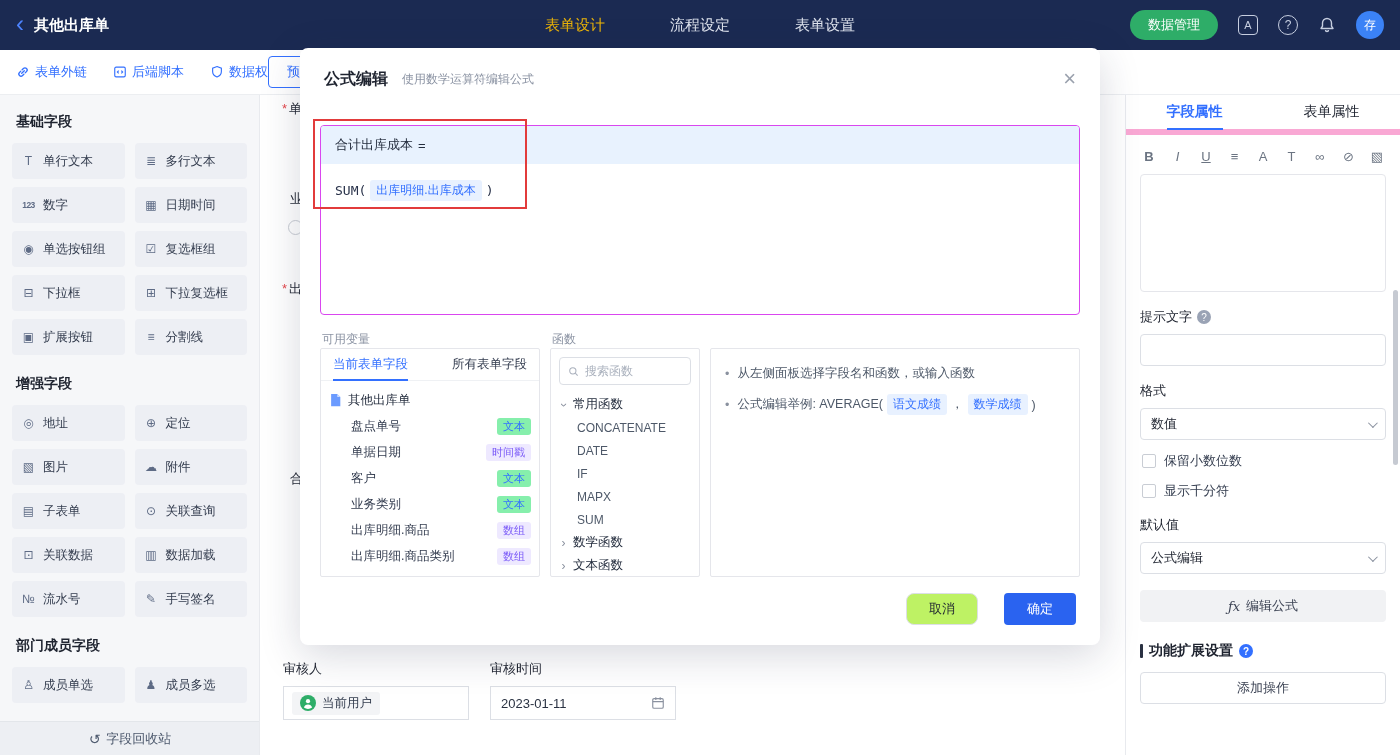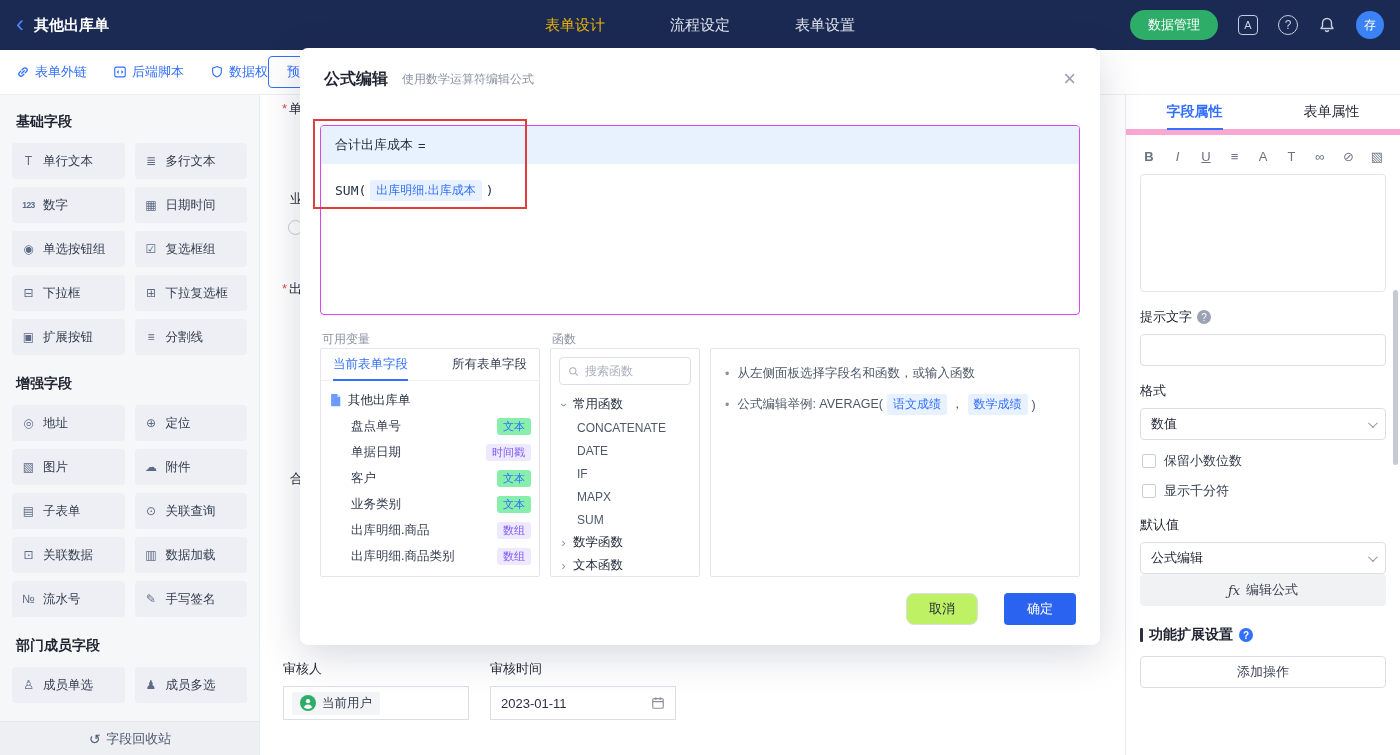--- a/index.html
+++ b/index.html
@@ -95,21 +95,21 @@
   .q-ico{width:14px;height:14px;border-radius:50%;background:#9aa3b5;color:#fff;font-size:10px;
          display:inline-flex;align-items:center;justify-content:center;flex:none}
   .q-ico.blue{background:#3370ff}
   .rp-input{height:32px;border:1px solid #dcdfe5;border-radius:4px;width:100%;background:#fff}
   .rp-select{height:32px;border:1px solid #dcdfe5;border-radius:4px;width:100%;display:flex;
              align-items:center;justify-content:space-between;padding:0 10px;cursor:pointer;color:#1f2430}
   .chev-down{width:7px;height:7px;border-right:1.5px solid #8a919f;border-bottom:1.5px solid #8a919f;
              transform:rotate(45deg) translateY(-2px)}
   .cb-row{display:flex;align-items:center;gap:8px;margin:12px 2px 0;color:#333c4e;cursor:pointer}
   .cb-box{width:14px;height:14px;border:1px solid #c9cdd4;border-radius:2px;background:#fff;flex:none}
-  .btn-fx{width:100%;height:32px;background:#f1f2f4;border:none;border-radius:4px;
+  .btn-fx{margin-top:16px;width:100%;height:32px;background:#f1f2f4;border:none;border-radius:4px;
           color:#3c4354;font-size:13px;cursor:pointer;display:flex;align-items:center;
           justify-content:center;gap:6px}
   .fx-i{font-style:italic;font-family:"DejaVu Serif",serif}
   .ext-label{margin-top:20px;display:flex;align-items:center;gap:6px;font-size:14px;font-weight:700}
   .ext-bar{width:3px;height:14px;background:#2a3142;border-radius:1px}
   .btn-add{margin-top:12px;width:100%;height:32px;background:#fff;border:1px solid #dcdfe5;
            border-radius:4px;color:#3c4354;font-size:13px;cursor:pointer}
   #scroll-thumb{position:absolute;right:2px;top:290px;width:5px;height:175px;background:#c6cad2;
                 border-radius:3px;z-index:8;cursor:pointer}
 

